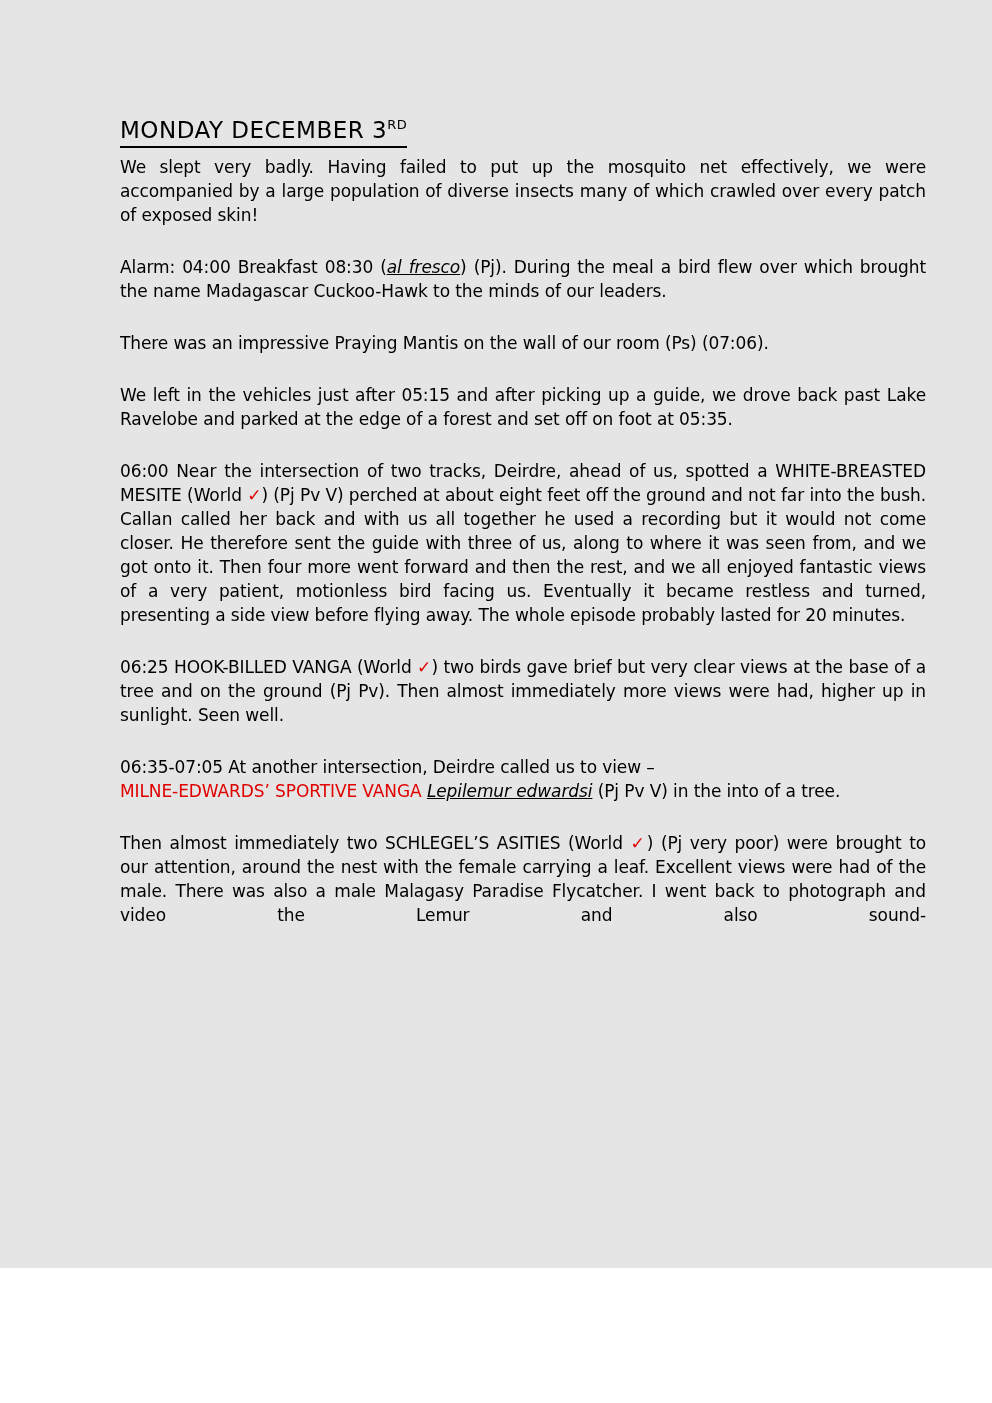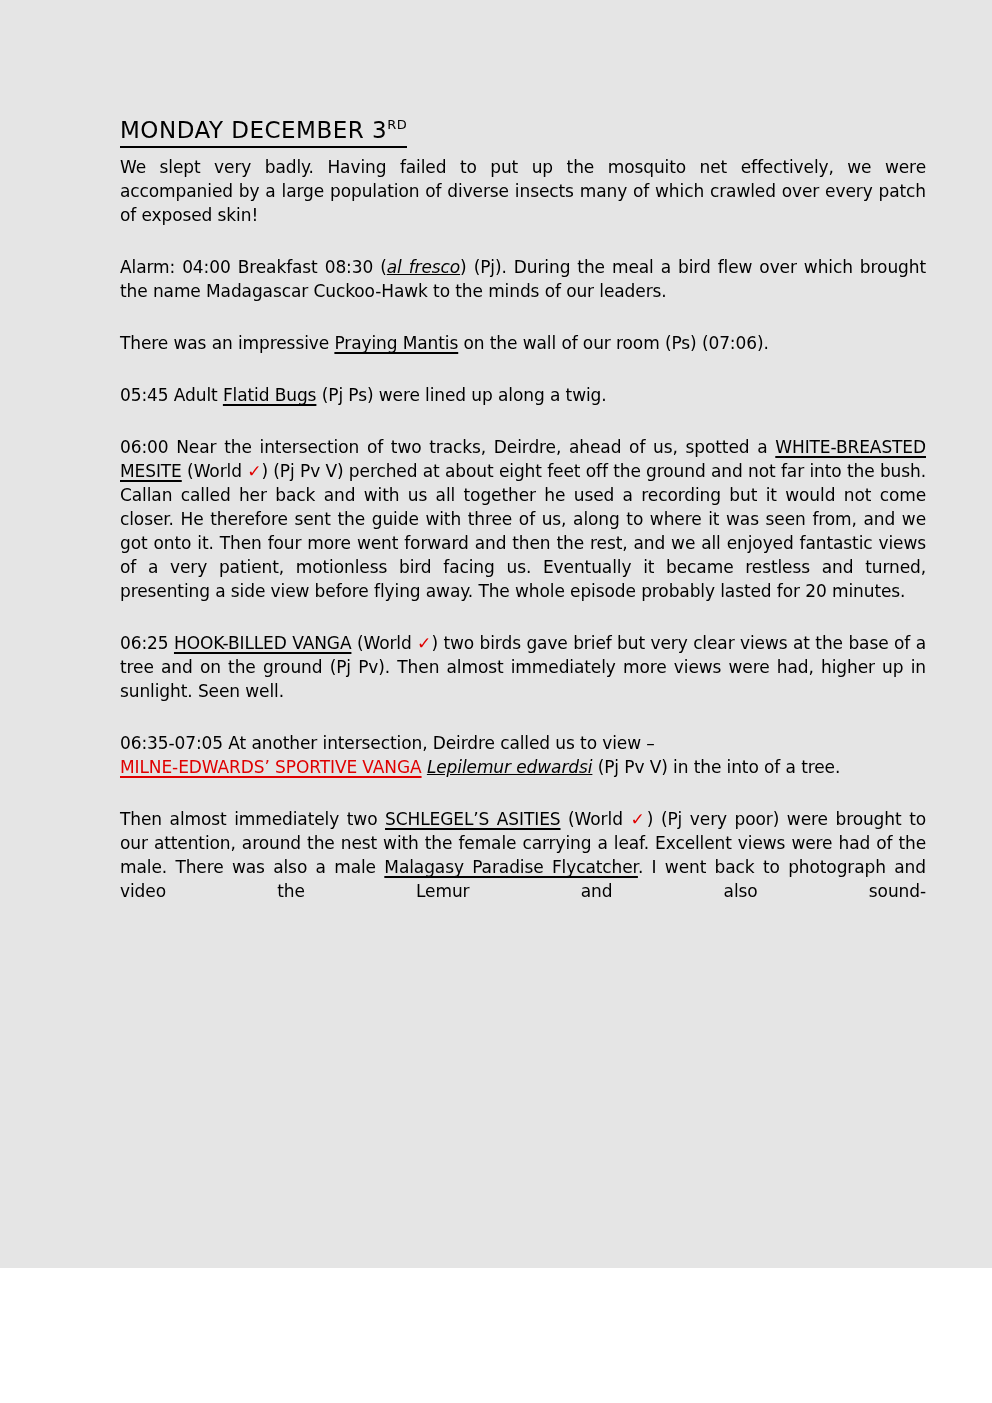--- a/index.html
+++ b/index.html
@@ -43,21 +43,20 @@
     letter-spacing: -0.1px;
     text-align: justify;
   }
   .body-text p.para:first-child {
     margin-top: 0;
   }
   .body-text p.para.justify-last {
     text-align-last: justify;
   }
   .u {
-    text-decoration: underline;
     text-decoration-thickness: 1.5px;
     text-underline-offset: 3px;
   }
   .i { font-style: italic; text-decoration: underline; }
   .red { color: var(--accent-red, #e00000); }
   .check {
     color: var(--accent-red, #e00000);
     font-weight: bold;
   }
 </style>
@@ -65,19 +64,19 @@
 <body>
 
 <div class="page">
   <div class="heading">
     <span>MONDAY DECEMBER 3</span><sup>RD</sup>
   </div>
   <div class="body-text">
       <p class="para"><span>We slept very badly. Having failed to put up the mosquito net effectively, we were accompanied by a large population of diverse insects many of which crawled over every patch of exposed skin!</span></p>
       <p class="para"><span>Alarm: 04:00 Breakfast 08:30 (</span><span class="i">al fresco</span><span>) (Pj). During the meal a bird flew over which brought the name Madagascar Cuckoo-Hawk to the minds of our leaders.</span></p>
       <p class="para"><span>There was an impressive </span><span class="u">Praying Mantis</span><span> on the wall of our room (Ps) (07:06).</span></p>
-      <p class="para"><span>05:45 Adult </span><span class="u">Flatid Bugs</span><span> (Pj Ps) were lined up along a twig.</span></p>
+      <p class="para"><span>We left in the vehicles just after 05:15 and after picking up a guide, we drove back past Lake Ravelobe and parked at the edge of a forest and set off on foot at 05:35.</span></p>
       <p class="para"><span>06:00 Near the intersection of two tracks, Deirdre, ahead of us, spotted a </span><span class="u">WHITE-BREASTED MESITE</span><span> (World </span><span class="check">✓</span><span>) (Pj Pv V) perched at about eight feet off the ground and not far into the bush. Callan called her back and with us all together he used a recording but it would not come closer. He therefore sent the guide with three of us, along to where it was seen from, and we got onto it. Then four more went forward and then the rest, and we all enjoyed fantastic views of a very patient, motionless bird facing us. Eventually it became restless and turned, presenting a side view before flying away. The whole episode probably lasted for 20 minutes.</span></p>
       <p class="para"><span>06:25 </span><span class="u">HOOK-BILLED VANGA</span><span> (World </span><span class="check">✓</span><span>) two birds gave brief but very clear views at the base of a tree and on the ground (Pj Pv). Then almost immediately more views were had, higher up in sunlight. Seen well.</span></p>
       <p class="para"><span>06:35-07:05 At another intersection, Deirdre called us to view –</span><br><span class="u red">MILNE-EDWARDS’ SPORTIVE VANGA</span><span> </span><span class="i">Lepilemur edwardsi</span><span> (Pj Pv V) in the into of a tree.</span></p>
       <p class="para justify-last"><span>Then almost immediately two </span><span class="u">SCHLEGEL’S ASITIES</span><span> (World </span><span class="check">✓</span><span>) (Pj very poor) were brought to our attention, around the nest with the female carrying a leaf. Excellent views were had of the male. There was also a male </span><span class="u">Malagasy Paradise Flycatcher</span><span>. I went back to photograph and video the Lemur and also sound-</span></p>
     </div>
 </div>
 
 </body></html>

